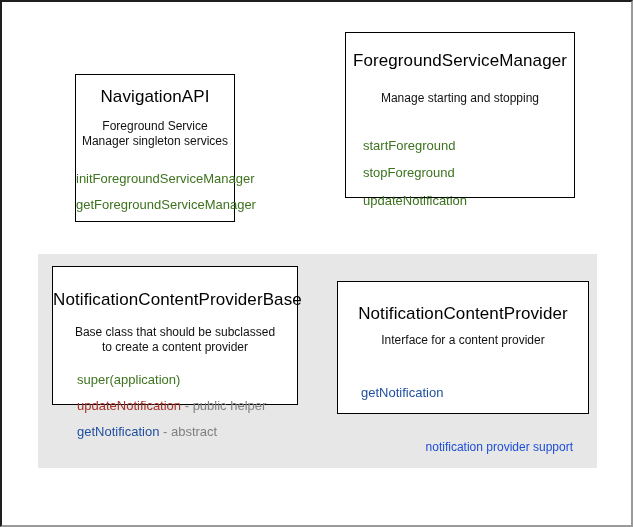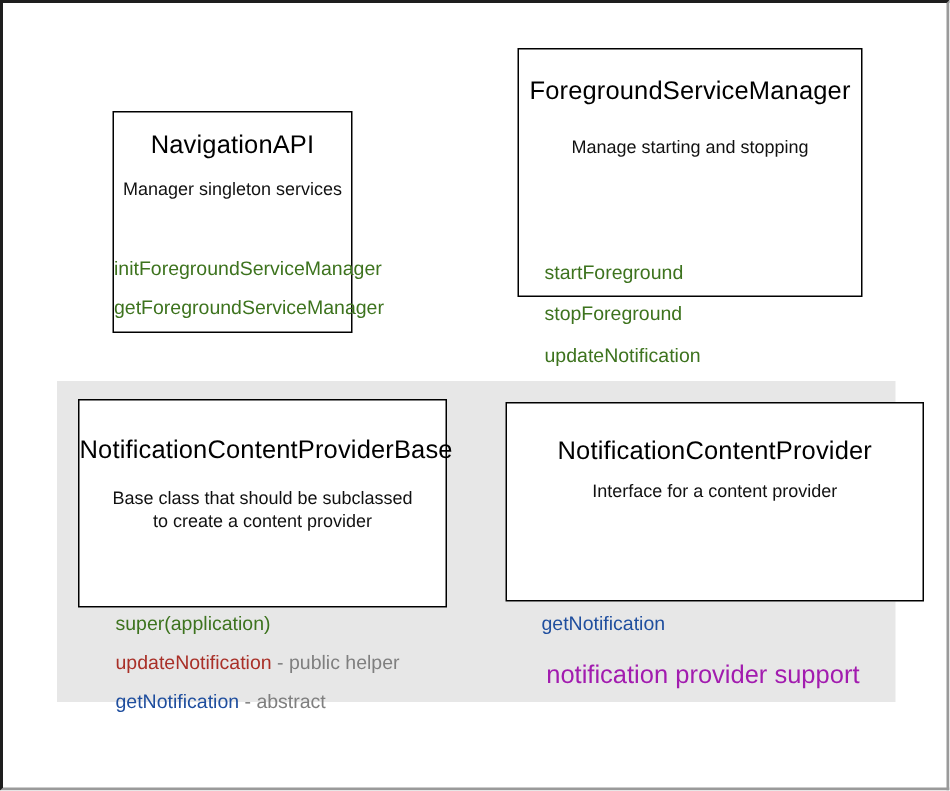--- a/index.html
+++ b/index.html
@@ -18,39 +18,39 @@
   }
   .group-region {
     position: absolute;
     left: 36px; top: 252px;
     width: 559px; height: 214px;
     background: var(--group-background, #e7e7e7);
   }
   .group-label {
     position: absolute;
     right: 24px; top: 186px;
-    font-size: 17px;
-    color: #a21caf;
+    font-size: 12px;
+    color: #1d4ed8;
     white-space: nowrap;
   }
   .box {
     position: absolute;
     box-sizing: border-box;
     background: #fff;
     border: 1.5px solid #000;
   }
   .abs { position: absolute; left: 0; right: 0; text-align: center; }
   .box-title { font-size: 17px; letter-spacing: 0.1px; white-space: nowrap; }
   .box-desc { font-size: 12px; line-height: 14.5px; color: #111; }
   .method { font-size: 13px; white-space: nowrap; }
   .m-green { color: var(--method-green, #3d731e); }
   .m-red   { color: var(--method-red, #a93028); }
   .m-blue  { color: var(--method-blue, #1f4e9e); }
   .annotation { color: var(--annotation-gray, #7f7f7f); }
-  .left { text-align: center; margin-top: 36px; }
+  .left { text-align: center; }
 
   
   .box-nav  { left: 73px;  top: 72px;  width: 160px; height: 148px; }
   .box-nav .box-title { top: 12px; }
   .box-nav .box-desc  { top: 44px; }
   .box-nav .m1 { top: 96px; }
   .box-nav .m2 { top: 122px; }
 
   .box-fsm  { left: 343px; top: 30px;  width: 230px; height: 166px; }
   .box-fsm .box-title { top: 18px; }
@@ -61,21 +61,21 @@
   .box-fsm .m3 { top: 160px; }
 
   .box-ncpb { left: 50px;  top: 264px; width: 246px; height: 139px; }
   .box-ncpb .box-title { top: 23px; }
   .box-ncpb .box-desc  { top: 58px; }
   .box-ncpb .method { left: 24px; right: auto; }
   .box-ncpb .m1 { top: 105px; }
   .box-ncpb .m2 { top: 131px; }
   .box-ncpb .m3 { top: 157px; }
 
-  .box-ncp  { left: 335px; top: 266px; width: 279px; height: 133px; }
+  .box-ncp  { left: 335px; top: 279px; width: 252px; height: 133px; }
   .box-ncp .box-title { top: 22px; }
   .box-ncp .box-desc  { top: 51px; }
   .box-ncp .method { left: 23px; right: auto; }
   .box-ncp .m1 { top: 103px; }
 
   .footer-label {
     position: absolute;
     left: 0; right: 0;
     top: 495px;
     text-align: left;
@@ -89,20 +89,21 @@
 
 <div class="canvas">
 
   <div class="group-region">
     <div class="group-label">notification provider support</div>
   </div>
 
   <div class="box box-nav">
     <div class="abs box-title">NavigationAPI</div>
     <div class="abs box-desc">
+      <div>Foreground Service</div>
       <div>Manager singleton services</div>
     </div>
     <div class="abs method m-green m1">initForegroundServiceManager</div>
     <div class="abs method m-green m2">getForegroundServiceManager</div>
   </div>
 
   <div class="box box-fsm">
     <div class="abs box-title">ForegroundServiceManager</div>
     <div class="abs box-desc">
       <div>Manage starting and stopping</div>

